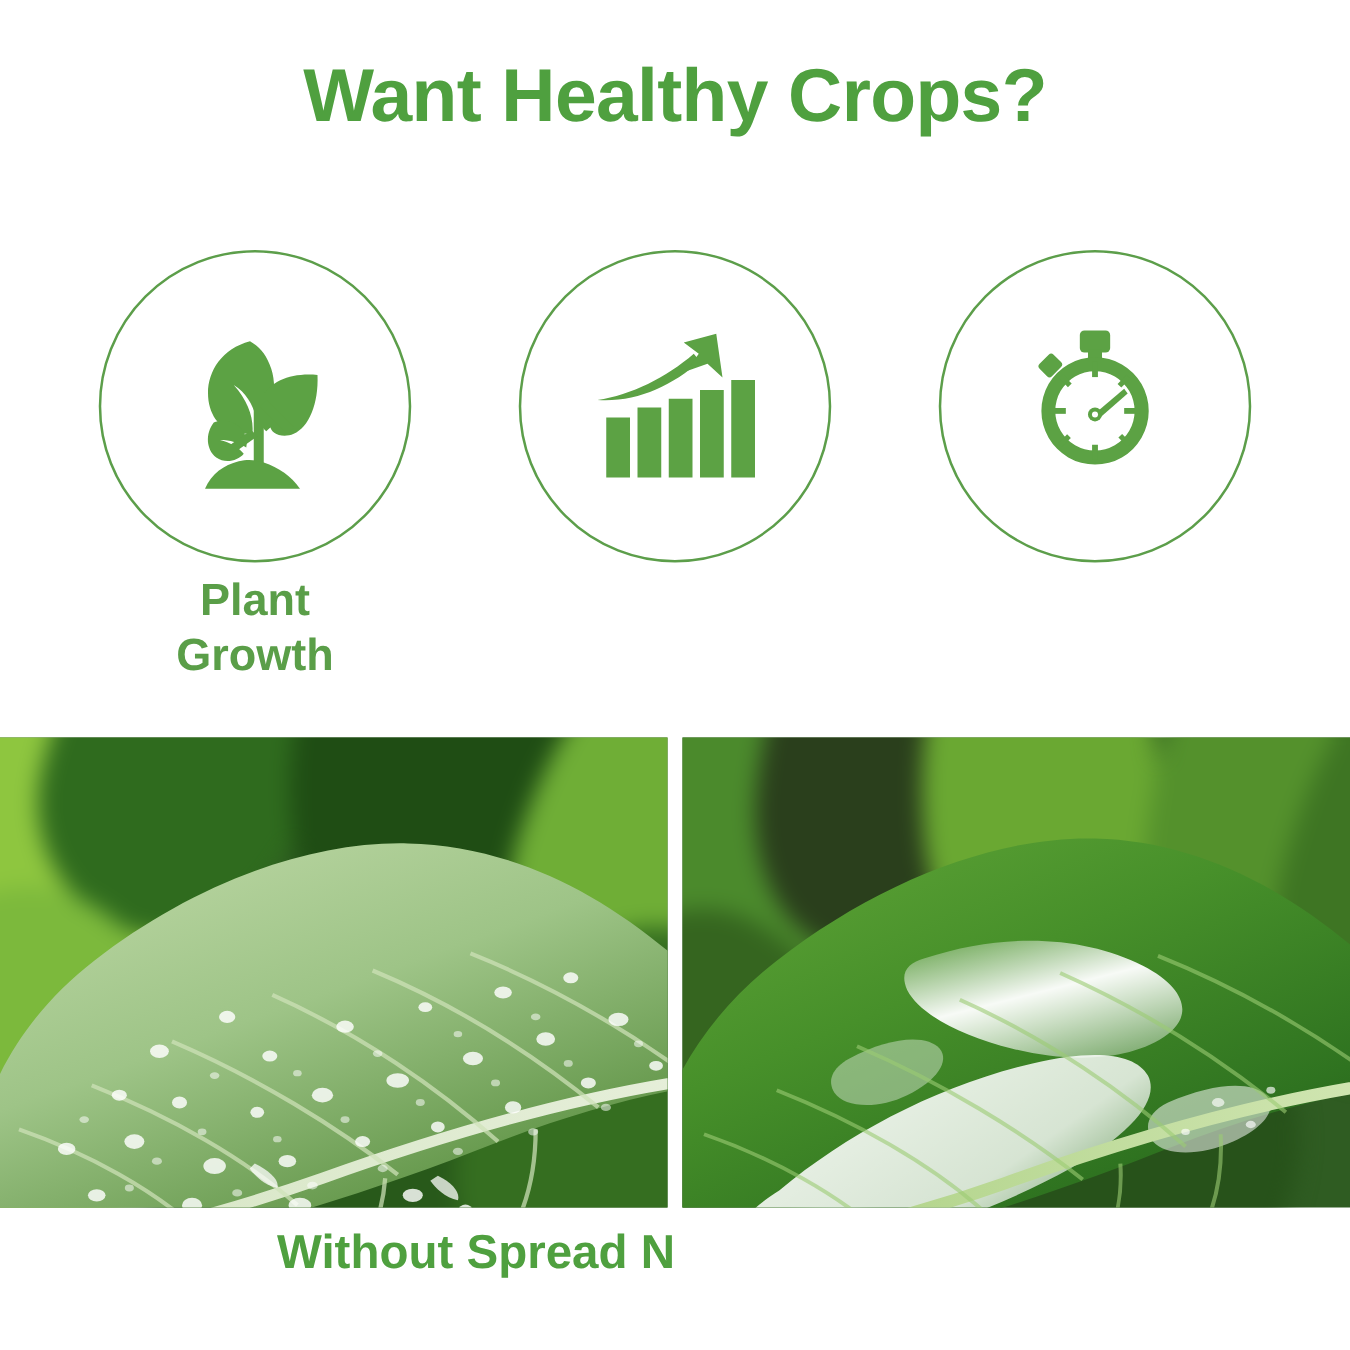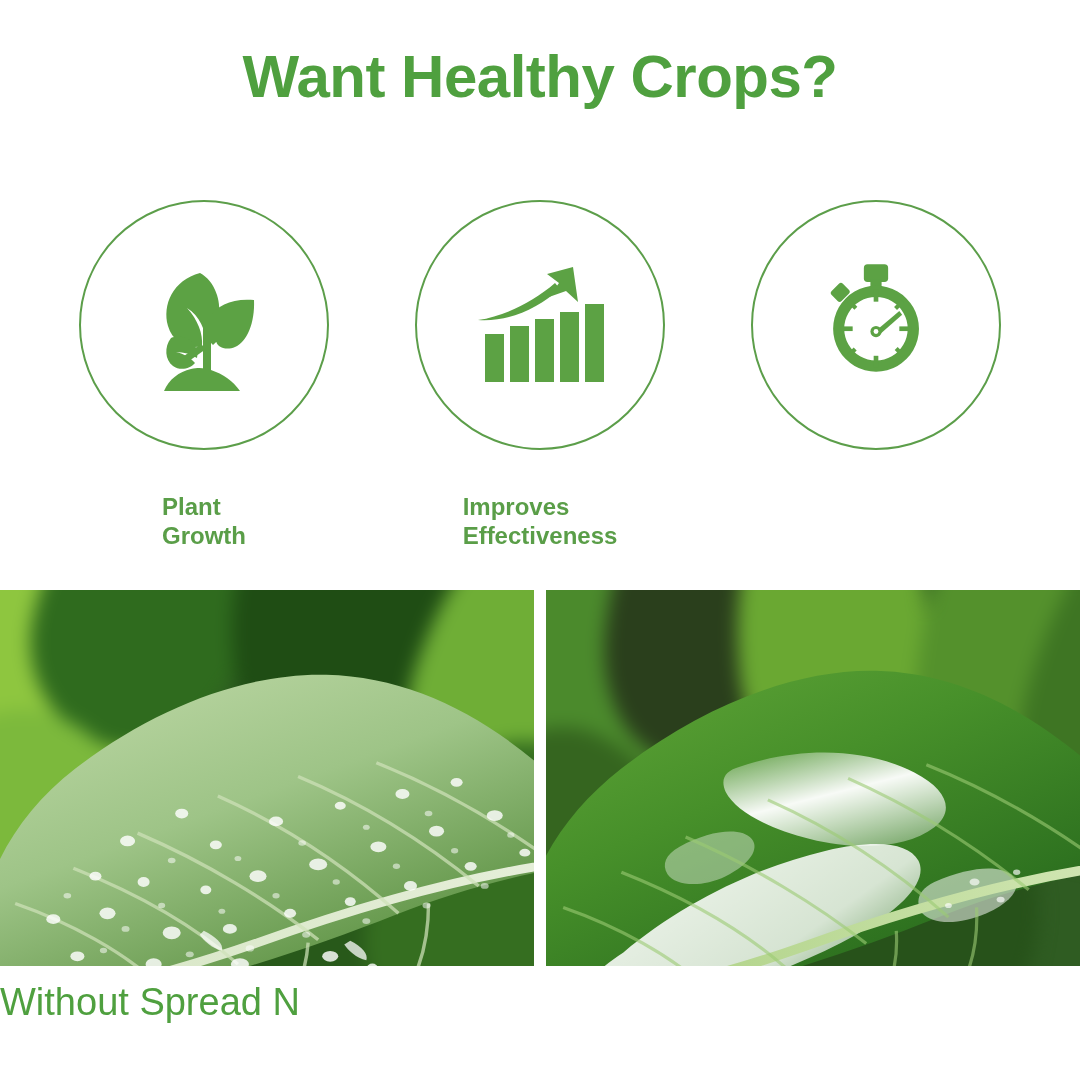--- a/index.html
+++ b/index.html
@@ -59,23 +59,23 @@
     border: 2.5px solid #5C9E4A;
     display: flex;
     align-items: center;
     justify-content: center;
     box-sizing: border-box;
     background: #ffffff;
   }
   .icon-circle svg { display: block; }
 
   .feature-label {
-    margin-top: 42px;
-    text-align: left;
-    font-size: 24px;
+    margin-top: 8px;
+    text-align: center;
+    font-size: 36px;
     font-weight: bold;
     color: #5A9E48;
     line-height: 1.22;
     white-space: pre-line;
   }
 
   
   .photos {
     position: absolute;
     top: 590px;
@@ -116,23 +116,23 @@
 
   .caption-row {
     position: absolute;
     top: 980px;
     left: 0;
     width: 1080px;
     display: flex;
   }
   .caption {
     width: 540px;
-    text-align: left;
+    text-align: right;
     font-size: 38px;
-    font-weight: normal;
+    font-weight: bold;
     color: #4FA03F;
     line-height: 1.2;
   }
 </style>
 </head>
 <body>
 
 <div class="page">
 
   <div class="headline">Want Healthy Crops?</div>
@@ -175,22 +175,20 @@
               <rect x="70" y="69" width="19" height="63"></rect>
               <rect x="95" y="62" width="19" height="70"></rect>
               <rect x="120" y="54" width="19" height="78"></rect>
 
               <path d="M13 70 C40 66 68 52 90 33 L95 39 C72 59 44 72 13 70 Z"></path>
               <path d="M108 17 L113 52 L101 41 L84 47 L94 33 L82 24 Z"></path>
             </g>
           </svg>
         </span>
       </div>
-      <div class="feature-label">Improves
-Effectiveness</div>
     </div>
 
     <div class="feature">
       <div class="icon-circle">
         <span>
           <svg width="140" height="140" viewBox="0 0 150 150" aria-hidden="true">
             <g fill="#5CA244">
 
               <rect x="62" y="10" width="26" height="19" rx="4"></rect>
               <rect x="69" y="26" width="12" height="14"></rect>

